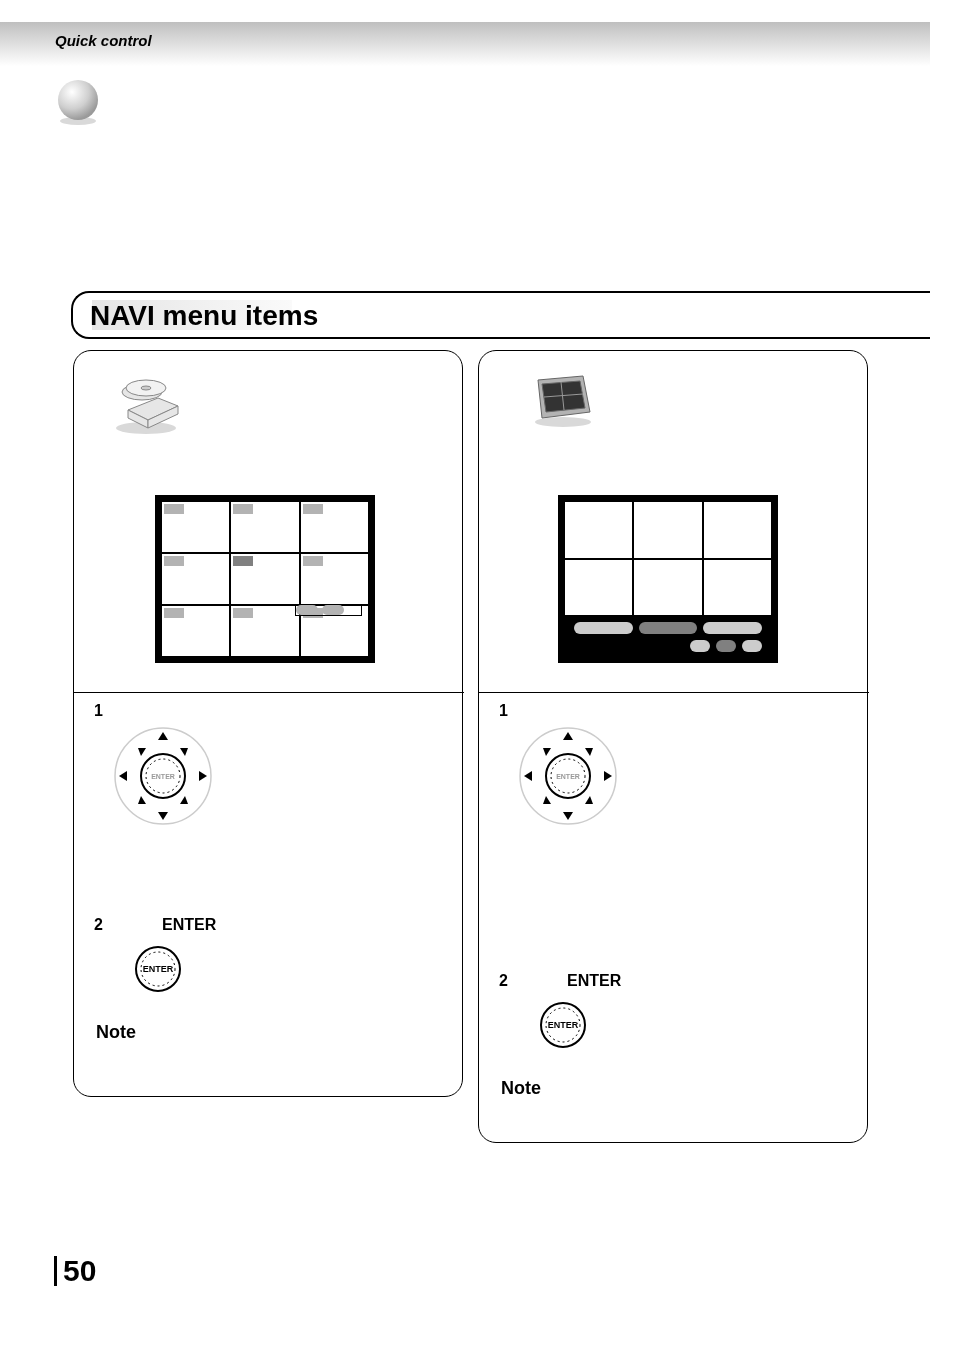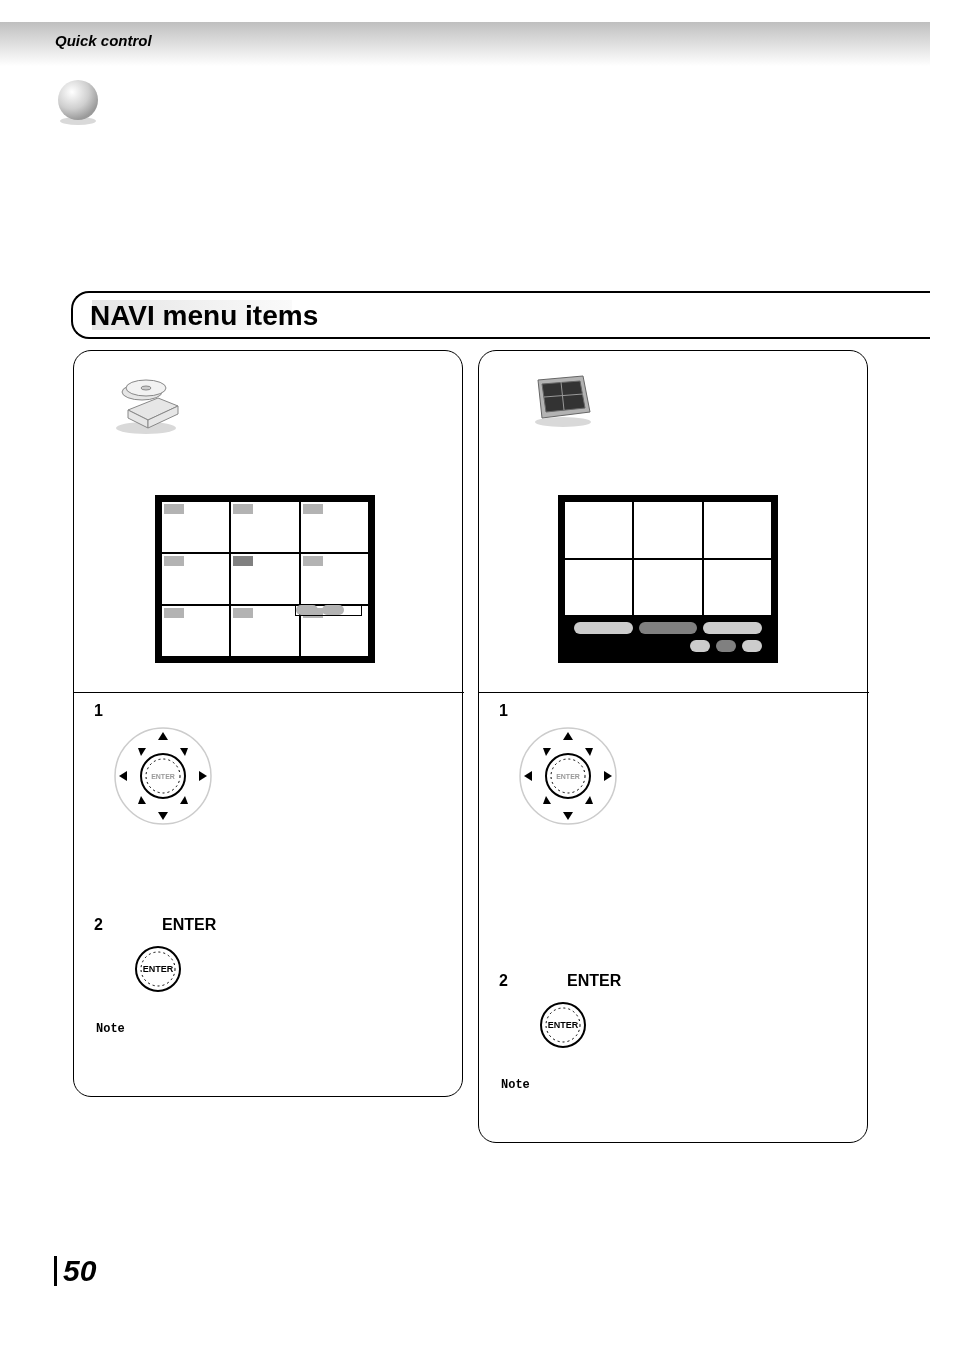--- a/index.html
+++ b/index.html
@@ -218,33 +218,31 @@
     height: 100px;
   }
   .enter-btn-wrap {
     position: absolute;
     width: 50px;
     height: 50px;
   }
   .note-label {
     position: absolute;
     font-weight: bold;
-    font-size: 12px;
-    font-family: Liberation Mono, monospace;
+    font-size: 18px;
   }
   .page-num {
     position: absolute;
     left: 54px;
     bottom: 62px;
     font-size: 30px;
     font-weight: bold;
     border-left: 3px solid #000;
     padding-left: 6px;
     line-height: 1;
-    font-style: italic;
   }
   .enter-label-in-dpad {
     font-size: 7px;
     fill: #999;
     font-weight: bold;
     text-anchor: middle;
   }
   .enter-label-in-btn {
     font-size: 9px;
     fill: #000;

